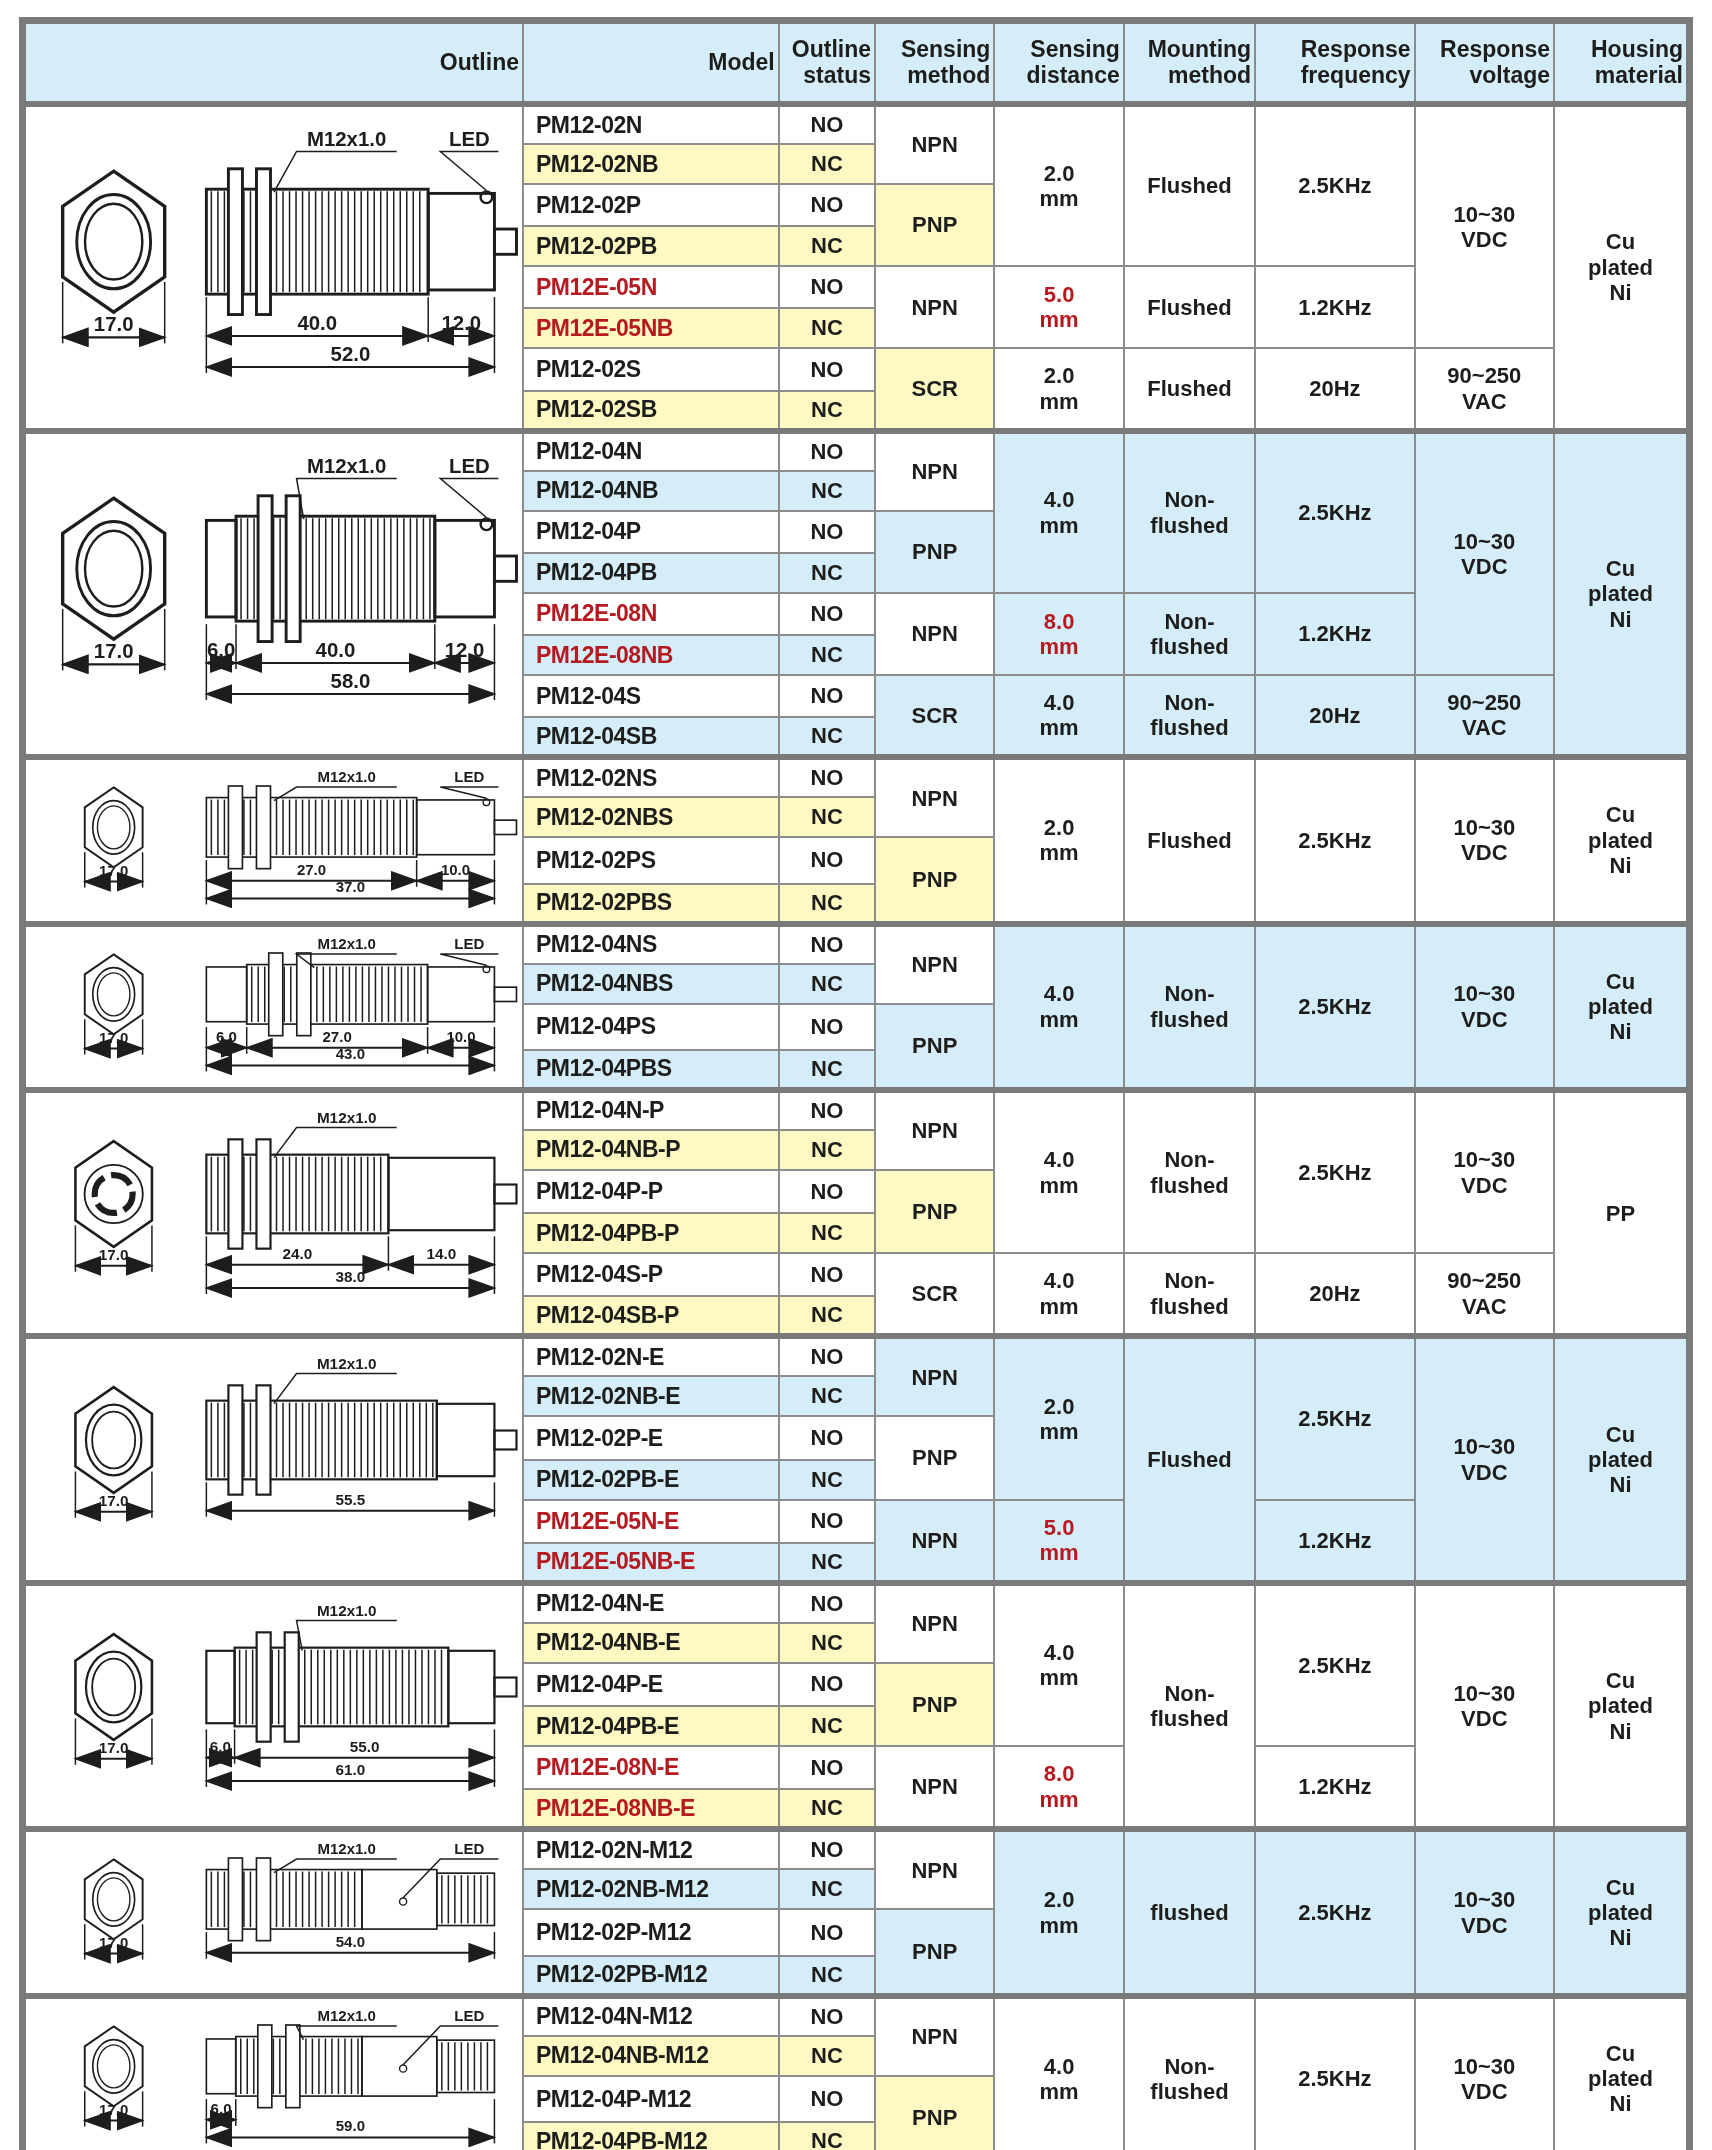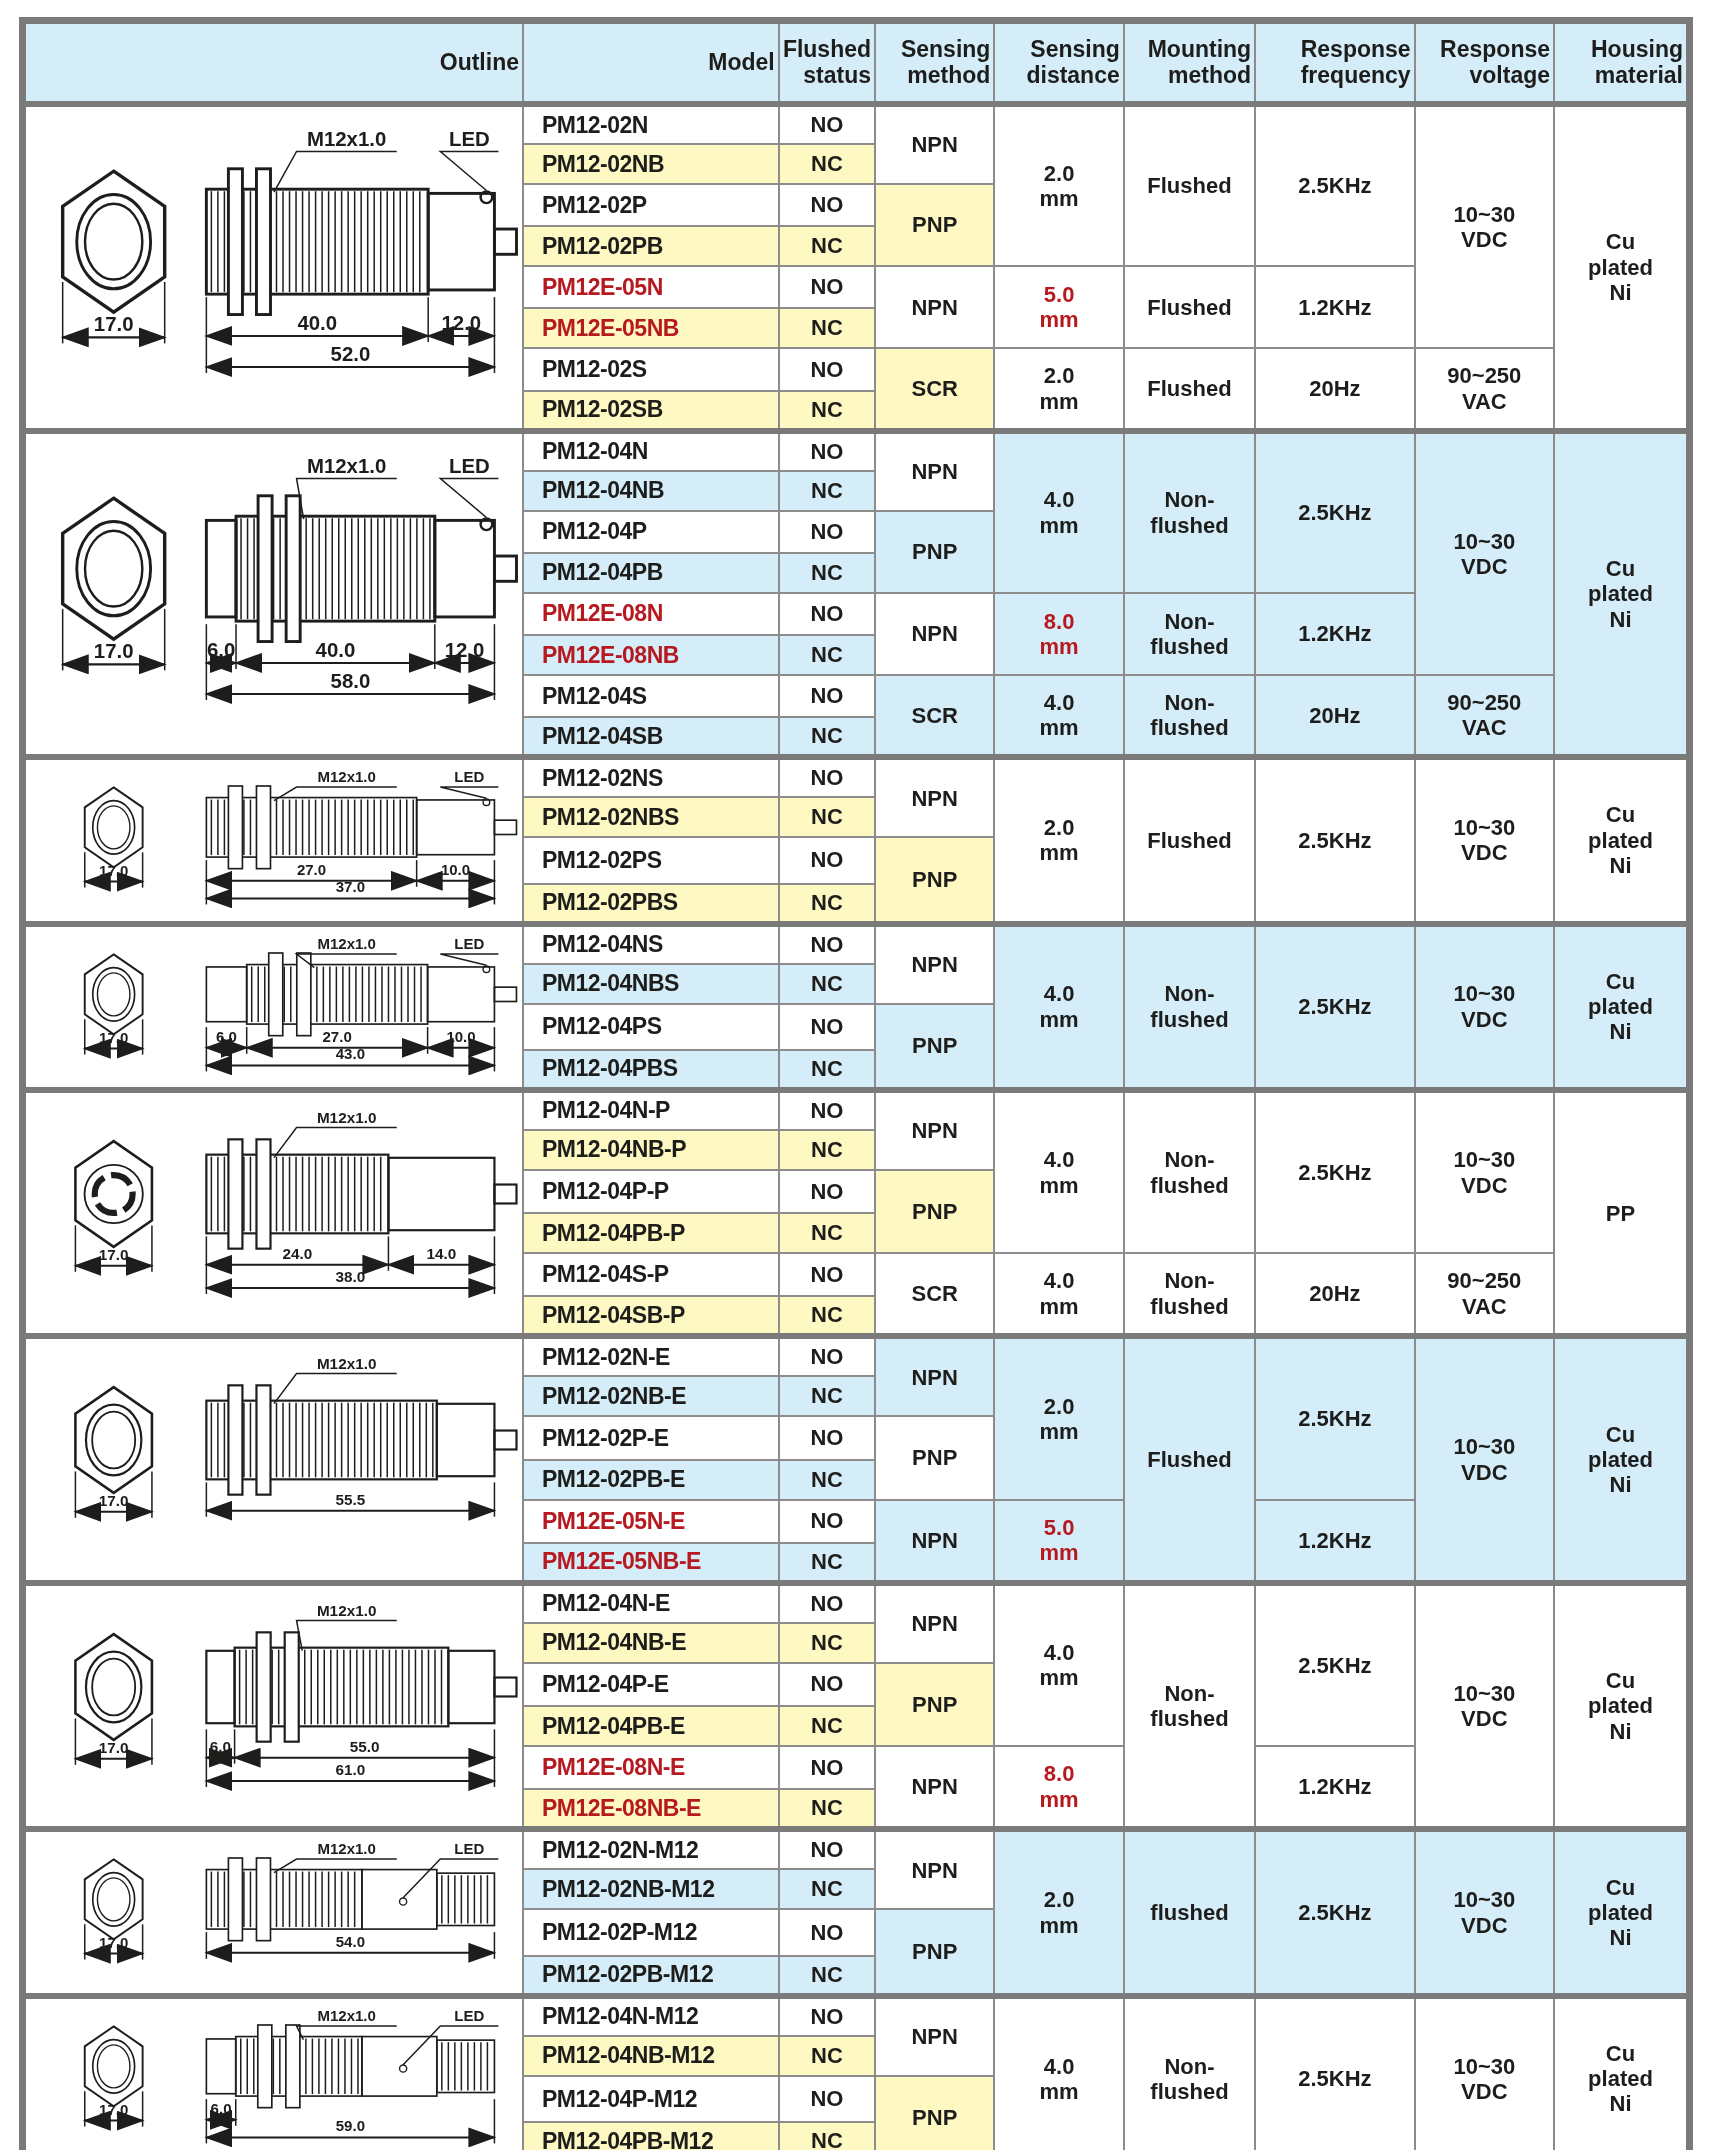--- a/index.html
+++ b/index.html
@@ -5,21 +5,21 @@
   html,body{margin:0;padding:0;background:#ffffff;}
   body{width:1713px;font-family:"Liberation Sans",sans-serif;color:#1d1d1b;}
   .page{padding:17px 19px;}
   table{border-collapse:collapse;table-layout:fixed;width:1674px;border:7px solid #7a7a7a;}
   th,td{border:2.5px solid #8c8c8c;vertical-align:middle;text-align:center;
         font-weight:bold;font-size:22px;overflow:hidden;}
   thead th{height:77px;background:#d5edf8;font-size:23px;line-height:1.12;padding:0 3px;text-align:right;}
   thead th{border-bottom:6.6px solid #7a7a7a;}
   tbody tr{height:40px;}
   tr.gs > td{border-top:6.6px solid #7a7a7a;}
-  td.model{text-align:left;padding-left:18px;font-size:23px;letter-spacing:-0.5px;white-space:nowrap;}
+  td.model{text-align:left;padding-left:12px;font-size:23px;letter-spacing:-0.5px;white-space:nowrap;}
   .cw{background:#ffffff;} .cg{background:#fef9c3;} .cb{background:#d5edf8;}
   .red{color:#b6191f;}
   .mc{white-space:pre-line;line-height:1.15;}
   td.outline-cell{padding:0;background:#ffffff;}
   td.outline-cell svg{display:block;width:100%;height:100%;}
   svg text{font-family:"Liberation Sans",sans-serif;font-weight:bold;fill:#1d1d1b;}
 </style>
 </head>
 <body>
 
@@ -33,21 +33,21 @@
         <col style="width:129px">
         <col style="width:131px">
       <col style="width:159px">
         <col style="width:139px">
         <col style="width:135px">
     </colgroup>
     <thead>
       <tr>
         <th>Outline</th>
         <th>Model</th>
-        <th>Flushed status</th>
+        <th>Outline status</th>
         <th>Sensing method</th>
         <th>Sensing distance</th>
         <th>Mounting method</th>
         <th>Response frequency</th>
         <th>Response voltage</th>
         <th>Housing material</th>
       </tr>
     </thead>
     <tbody id="tbody">
         <tr class="gs">

